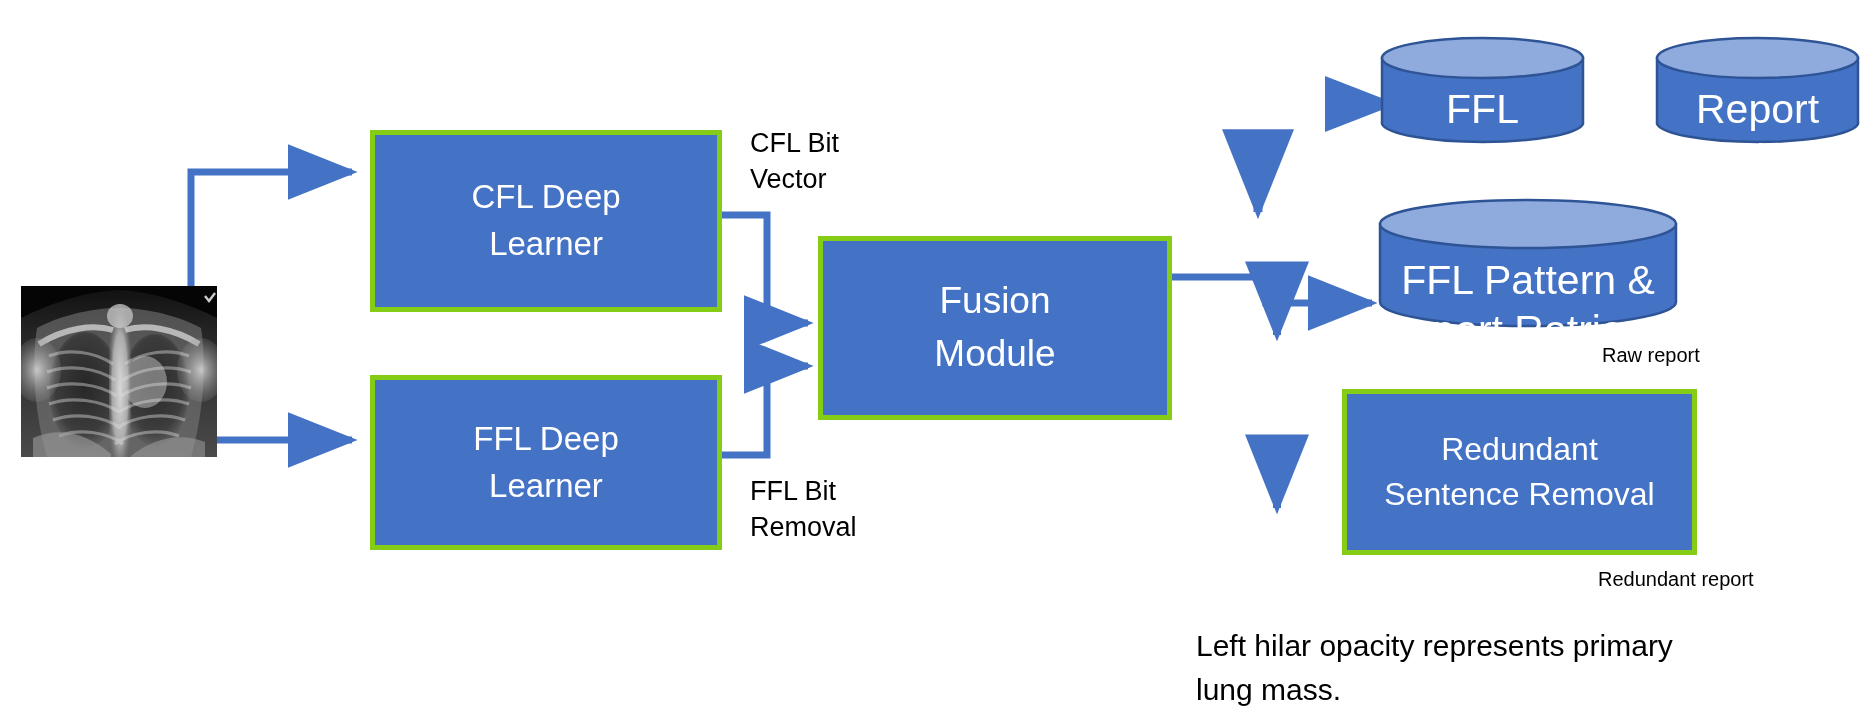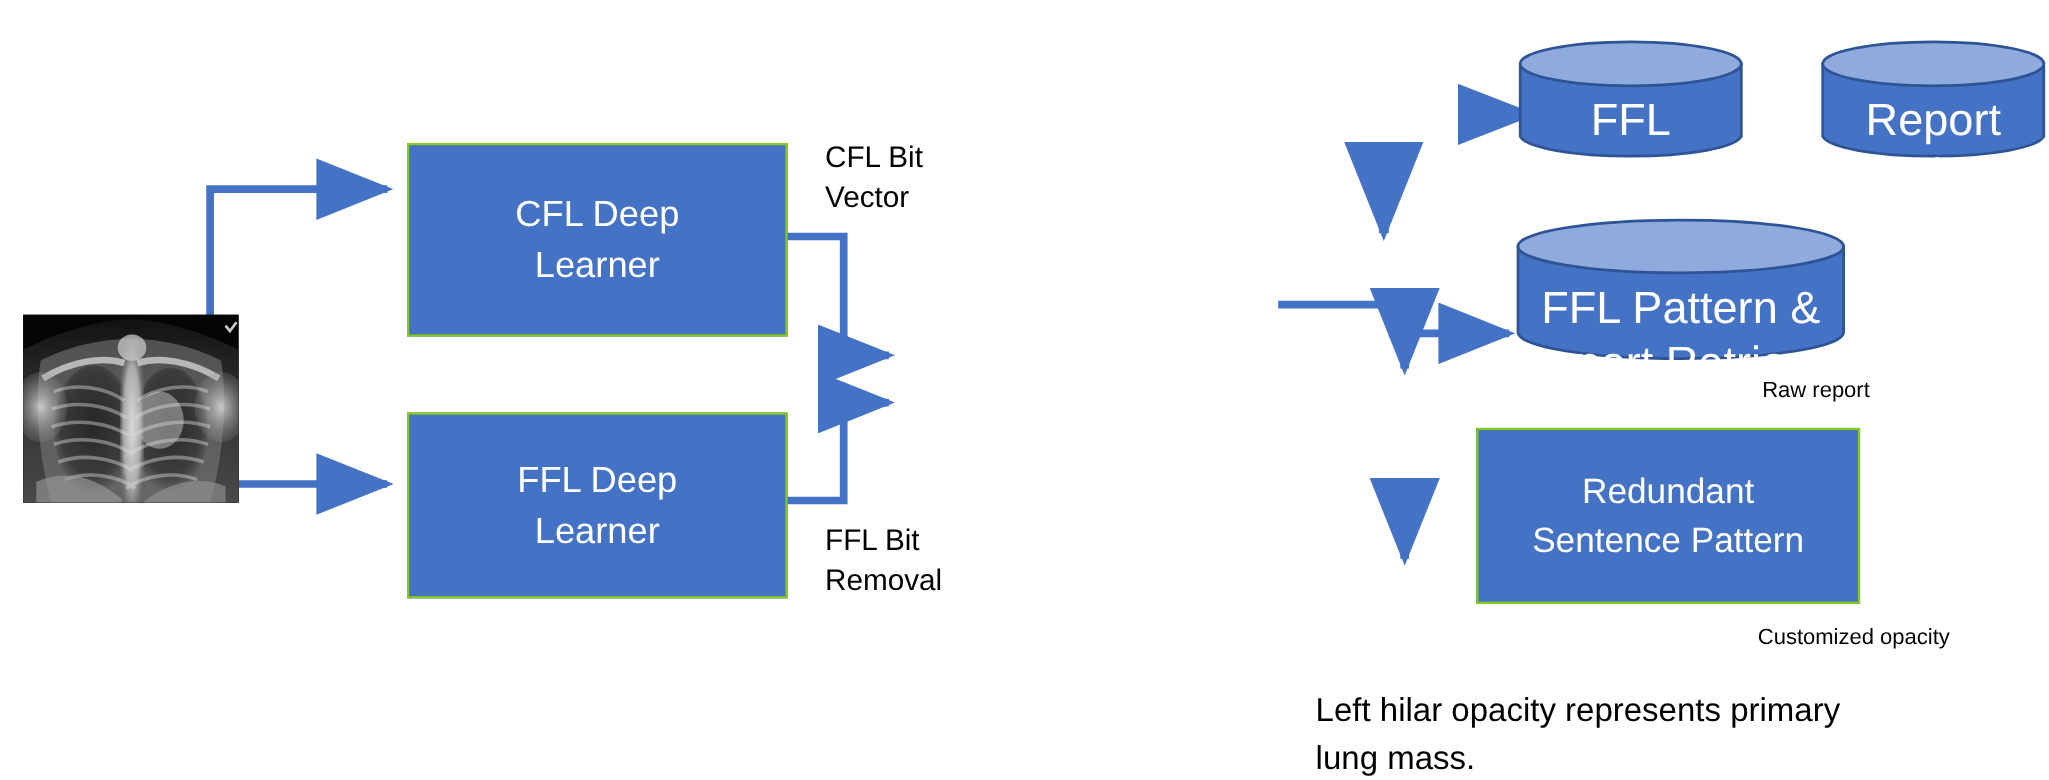--- a/index.html
+++ b/index.html
@@ -13,21 +13,21 @@
   #canvas {
     position: relative;
     width: 1863px;
     height: 709px;
     background: #ffffff;
     overflow: hidden;
   }
   .box {
     position: absolute;
     background: #4472C4;
-    border: 2px solid #84cc16;
+    border: 5px solid #84cc16;
     display: flex;
     align-items: center;
     justify-content: center;
     text-align: center;
     color: #ffffff;
     font-size: 33px;
     line-height: 1.42;
     font-family: "Liberation Sans", sans-serif;
   }
   .label {
@@ -198,20 +198,24 @@
   <div class="box" style="left:370px; top:130px; width:342px; height:172px;">
     <span style="white-space:pre-line;">CFL Deep
 Learner</span>
   </div>
 
   <div class="box" style="left:370px; top:375px; width:342px; height:165px;text-align:center;">
     <span style="white-space:pre-line;">FFL Deep
 Learner</span>
   </div>
 
+  <div class="box" style="left:818px; top:236px; width:344px; height:174px;">
+    <span style="white-space:pre-line; font-size:37px;">Fusion
+Module</span>
+  </div>
 
   <div class="cyl" style="left:1380px; top:36px; width:205px; height:110px;">
     <svg width="205" height="110" viewBox="0 0 205 110" style="position:absolute; left:0; top:0;">
       <path d="M2,22 L2,88 A101,20 0 0 0 203,88 L203,22 Z" fill="#4472C4" stroke="#2E5496" stroke-width="2.5"></path>
       <ellipse cx="102.5" cy="22" rx="100.5" ry="20" fill="#8FAADC" stroke="#2E5496" stroke-width="2.5"></ellipse>
     </svg>
     <div class="cyl-label" style="top:48px;">FFL Pattern
 Database</div>
   </div>
 
@@ -228,30 +232,30 @@
     <svg width="300" height="132" viewBox="0 0 300 132" style="position:absolute; left:0; top:0;">
       <path d="M2,26 L2,104 A148,24 0 0 0 298,104 L298,26 Z" fill="#4472C4" stroke="#2E5496" stroke-width="2.5"></path>
       <ellipse cx="150" cy="26" rx="148" ry="24" fill="#8FAADC" stroke="#2E5496" stroke-width="2.5"></ellipse>
     </svg>
     <div class="cyl-label" style="top:57px;">FFL Pattern &amp;
 Report Retrieval</div>
   </div>
 
   <div class="box" style="left:1342px; top:389px; width:345px; height:156px;">
     <span style="white-space:pre-line; font-size:32px;">Redundant
-Sentence Pattern</span>
+Sentence Removal</span>
   </div>
 
   <div class="label" style="left:750px; top:126px;">CFL Bit
 Vector</div>
 
   <div class="label" style="left:750px; top:474px;">FFL Bit
 Removal</div>
 
 
   <div class="label small" style="left:1602px; top:342px;">Raw report</div>
 
-  <div class="label small" style="left:1598px; top:566px;">Customized opacity</div>
+  <div class="label small" style="left:1598px; top:566px;">Redundant report</div>
 
   <div class="outtext" style="left:1196px; top:624px; width:620px;">Left hilar opacity represents primary
 lung mass.</div>
 
 </div>
 
 </body></html>

